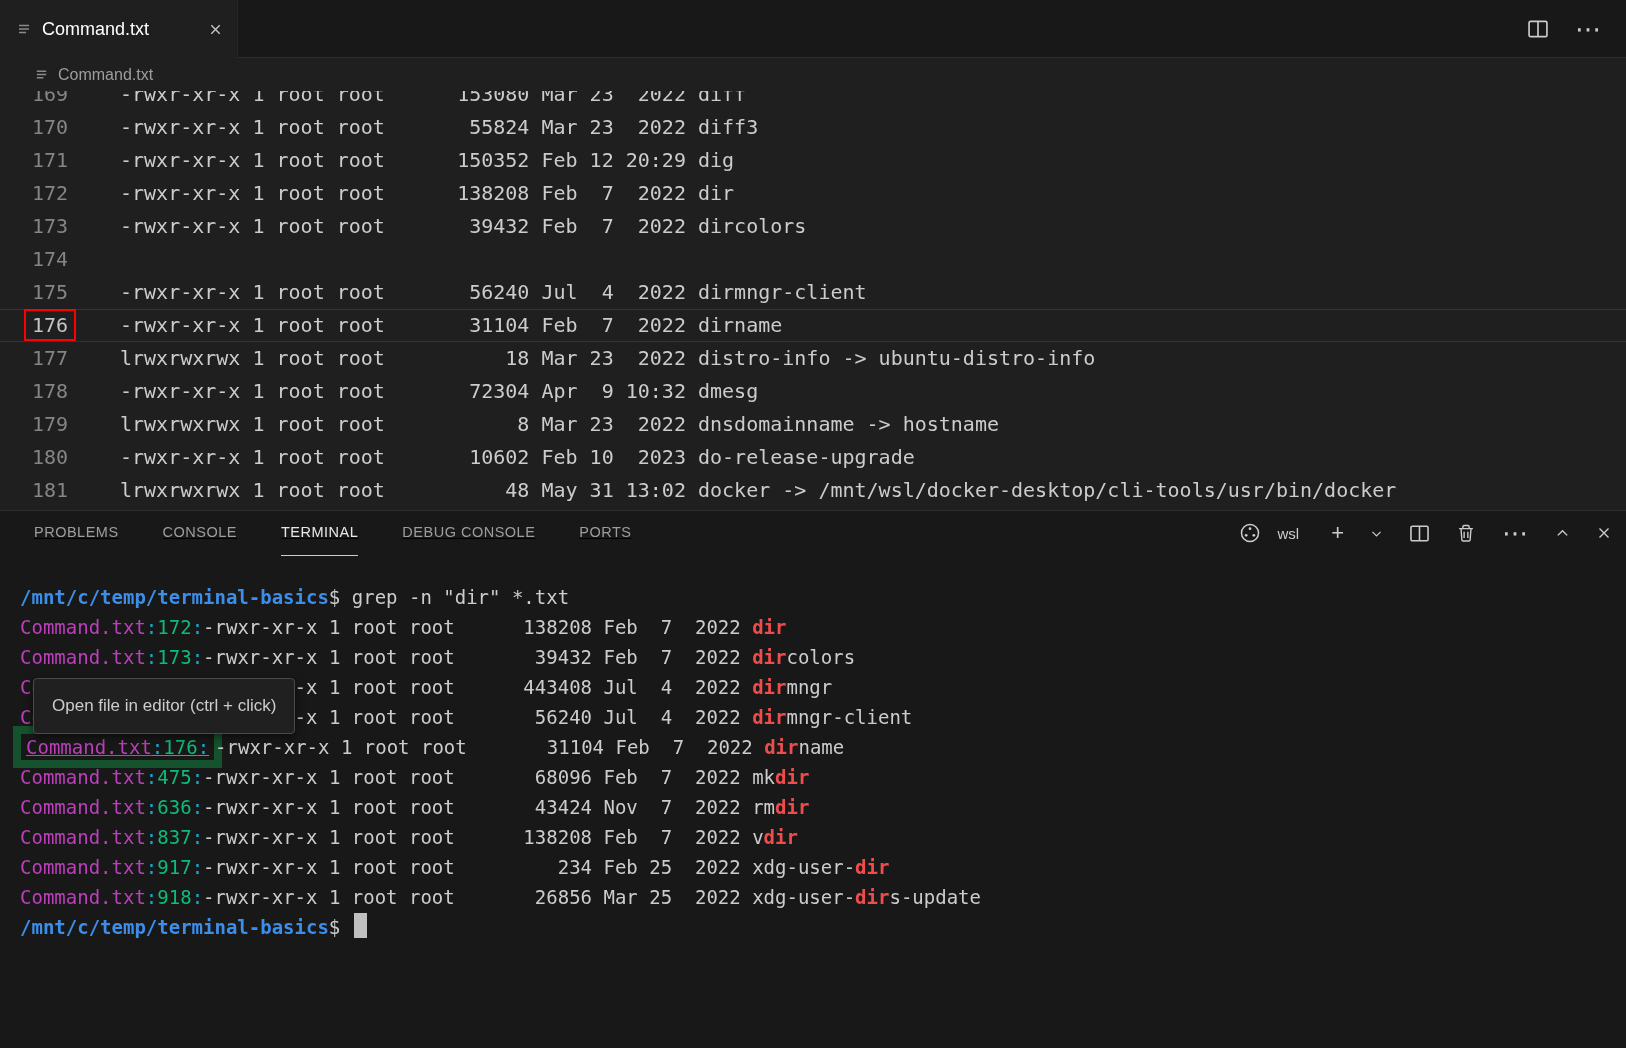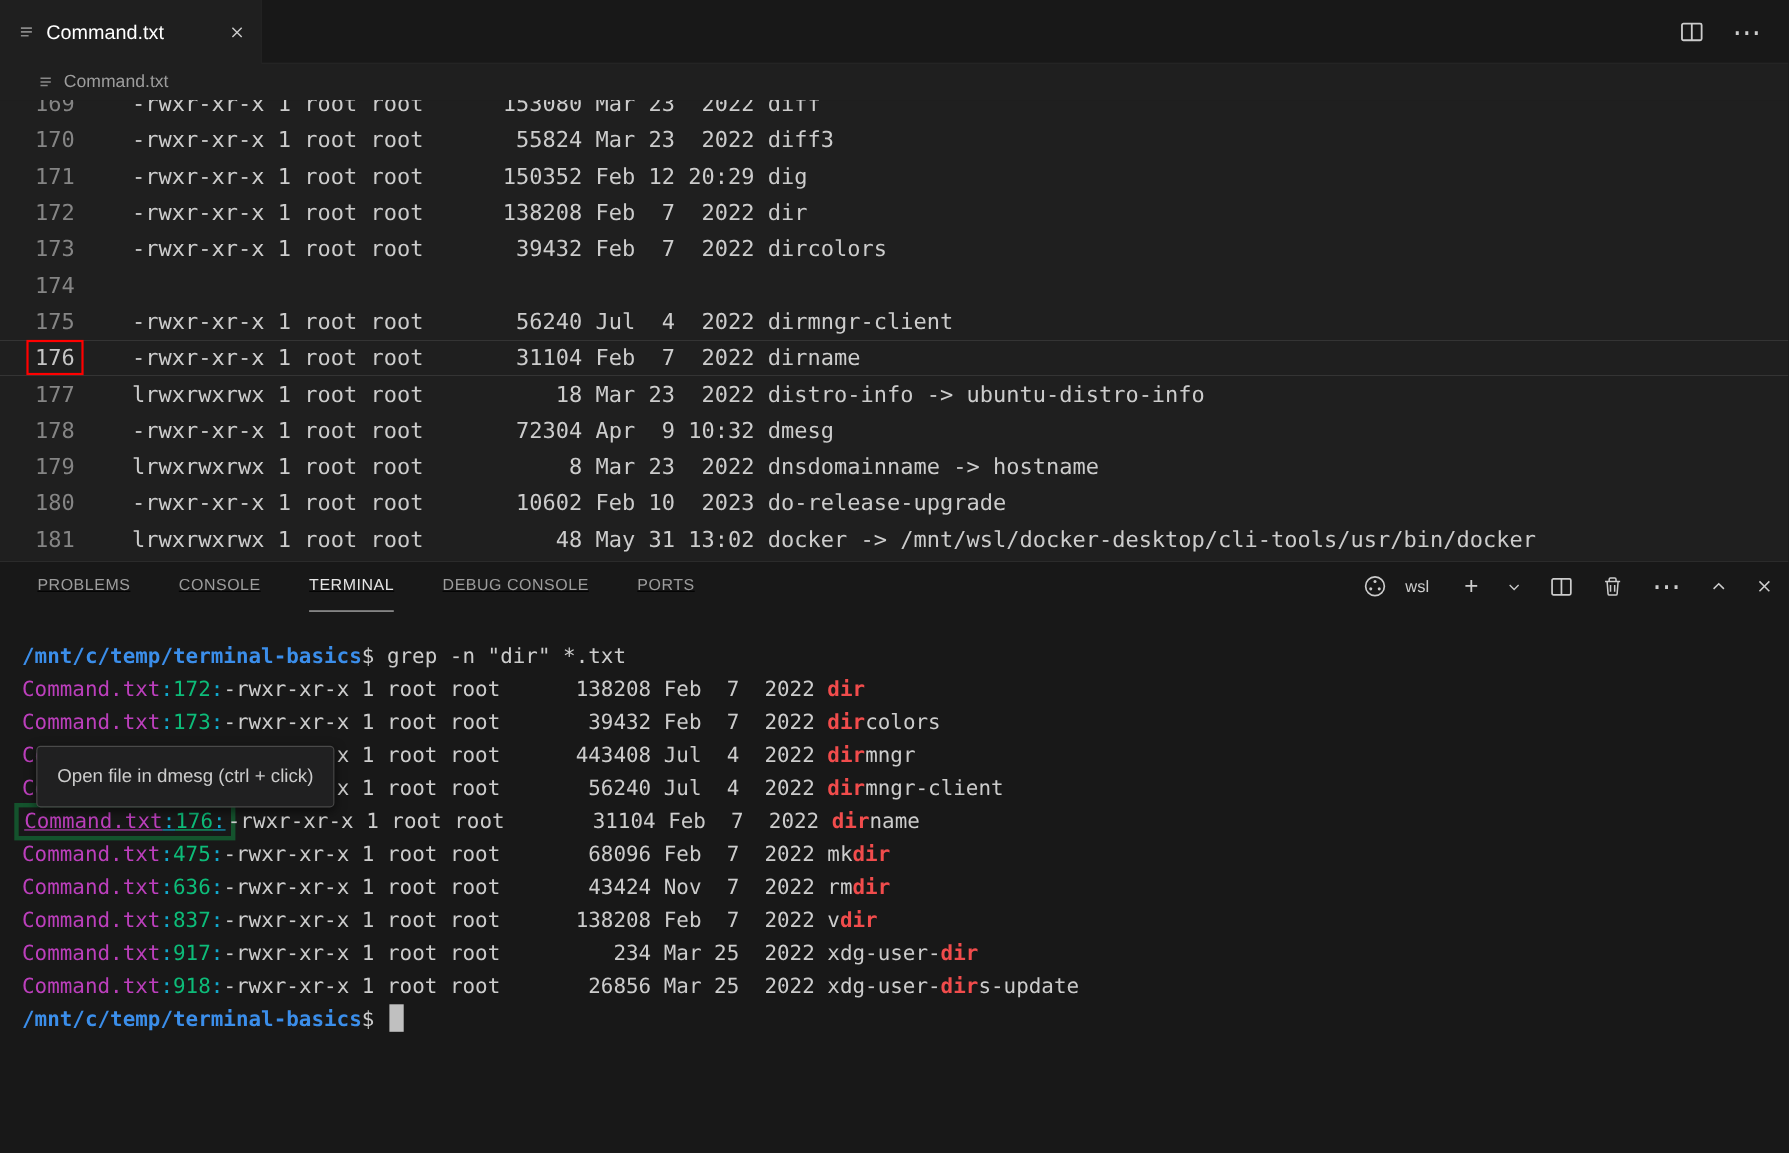--- a/index.html
+++ b/index.html
@@ -47,21 +47,21 @@
   .terminal { position:relative; height:492px; padding:26px 0 0 20px;
               font-family:"DejaVu Sans Mono", monospace; font-size:19px; line-height:30px;
               color:#cccccc; }
   .tline { white-space:pre; height:30px; }
   .prompt { color:#3b8eea; font-weight:bold; }
   .psym { color:#cccccc; }
   .fn { color:#bc3fbc; }
   .ln { color:#0dbc79; }
   .sep { color:#11a8cd; }
   .match { color:#f14c4c; font-weight:bold; }
-  .prefix.redbox { border:4px solid #14532d; padding:2px 5px; margin:0 -7px; }
+  .prefix.redbox { border:8px solid #14532d; padding:2px 5px; margin:0 -7px; }
   .prefix.link .fn, .prefix.link .ln, .prefix.link .sep { text-decoration:underline; }
   .cursor { display:inline-block; width:13px; height:25px; background:#c0c0c0;
             vertical-align:text-bottom; margin-left:2px; }
   .tooltip { position:absolute; left:33px; top:122px; background:#202021;
              border:1px solid #4a4a4a; border-radius:4px; padding:12px 18px;
              font-family:"Liberation Sans", sans-serif; font-size:17px; color:#cccccc;
              white-space:nowrap; box-shadow:0 3px 10px rgba(0,0,0,.55); z-index:5; }
   svg { display:block; }
 </style>
 </head>
@@ -215,22 +215,22 @@
 
       <div>
           <div class="tline"><span class="prefix"><span class="fn">Command.txt</span><span class="sep">:</span><span class="ln">172</span><span class="sep">:</span></span><span>-rwxr-xr-x 1 root root      138208 Feb  7  2022 </span><span class="match">dir</span><span></span></div>
           <div class="tline"><span class="prefix"><span class="fn">Command.txt</span><span class="sep">:</span><span class="ln">173</span><span class="sep">:</span></span><span>-rwxr-xr-x 1 root root       39432 Feb  7  2022 </span><span class="match">dir</span><span>colors</span></div>
           <div class="tline"><span class="prefix"><span class="fn">Command.txt</span><span class="sep">:</span><span class="ln">174</span><span class="sep">:</span></span><span>-rwxr-xr-x 1 root root      443408 Jul  4  2022 </span><span class="match">dir</span><span>mngr</span></div>
           <div class="tline"><span class="prefix"><span class="fn">Command.txt</span><span class="sep">:</span><span class="ln">175</span><span class="sep">:</span></span><span>-rwxr-xr-x 1 root root       56240 Jul  4  2022 </span><span class="match">dir</span><span>mngr-client</span></div>
           <div class="tline"><span class="prefix redbox link"><span class="fn">Command.txt</span><span class="sep">:</span><span class="ln">176</span><span class="sep">:</span></span><span>-rwxr-xr-x 1 root root       31104 Feb  7  2022 </span><span class="match">dir</span><span>name</span></div>
           <div class="tline"><span class="prefix"><span class="fn">Command.txt</span><span class="sep">:</span><span class="ln">475</span><span class="sep">:</span></span><span>-rwxr-xr-x 1 root root       68096 Feb  7  2022 mk</span><span class="match">dir</span><span></span></div>
           <div class="tline"><span class="prefix"><span class="fn">Command.txt</span><span class="sep">:</span><span class="ln">636</span><span class="sep">:</span></span><span>-rwxr-xr-x 1 root root       43424 Nov  7  2022 rm</span><span class="match">dir</span><span></span></div>
           <div class="tline"><span class="prefix"><span class="fn">Command.txt</span><span class="sep">:</span><span class="ln">837</span><span class="sep">:</span></span><span>-rwxr-xr-x 1 root root      138208 Feb  7  2022 v</span><span class="match">dir</span><span></span></div>
-          <div class="tline"><span class="prefix"><span class="fn">Command.txt</span><span class="sep">:</span><span class="ln">917</span><span class="sep">:</span></span><span>-rwxr-xr-x 1 root root         234 Mar 25  2022 xdg-user-</span><span class="match">dir</span><span></span></div>
+          <div class="tline"><span class="prefix"><span class="fn">Command.txt</span><span class="sep">:</span><span class="ln">917</span><span class="sep">:</span></span><span>-rwxr-xr-x 1 root root         234 Feb 25  2022 xdg-user-</span><span class="match">dir</span><span></span></div>
           <div class="tline"><span class="prefix"><span class="fn">Command.txt</span><span class="sep">:</span><span class="ln">918</span><span class="sep">:</span></span><span>-rwxr-xr-x 1 root root       26856 Mar 25  2022 xdg-user-</span><span class="match">dir</span><span>s-update</span></div>
         </div>
 
       <div class="tline"><span class="prompt">/mnt/c/temp/terminal-basics</span><span class="psym">$</span><span> </span><span class="cursor"></span></div>
 
-      <div class="tooltip">Open file in dmesg (ctrl + click)</div>
+      <div class="tooltip">Open file in editor (ctrl + click)</div>
     </div>
   </div>
 </div>
 
 </body></html>

